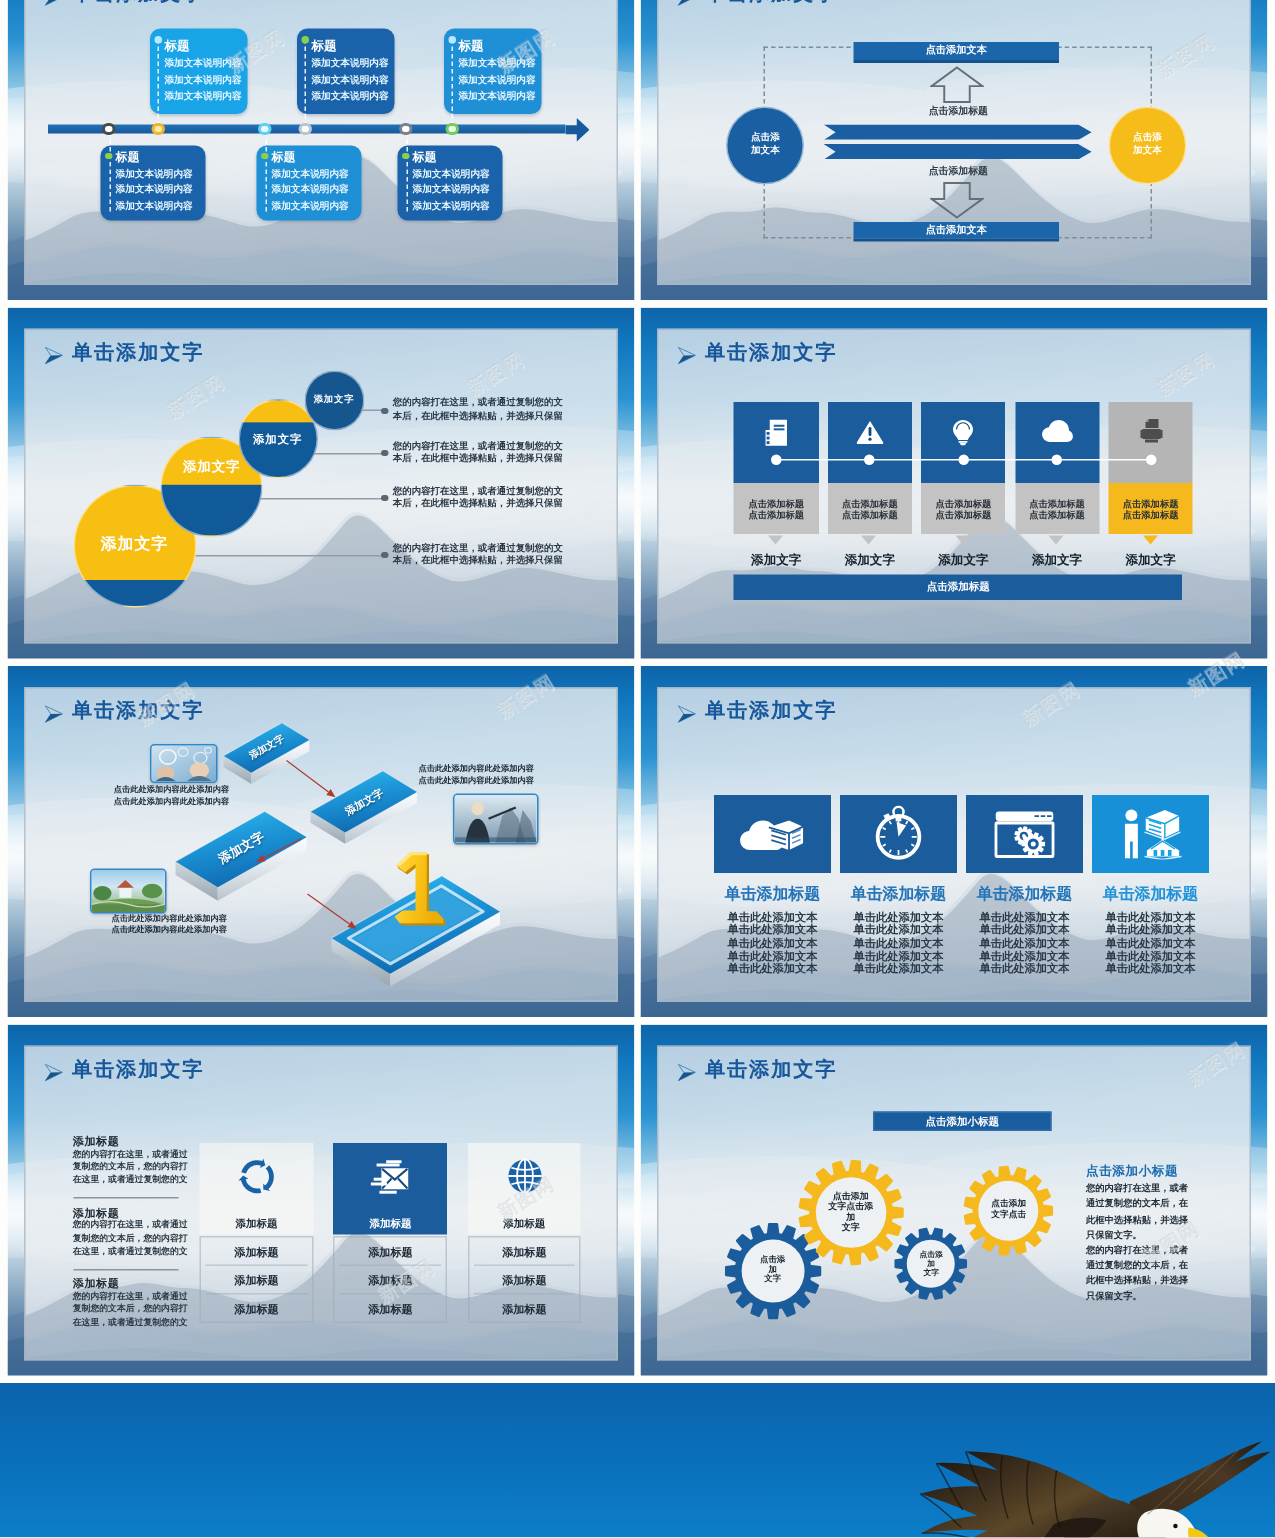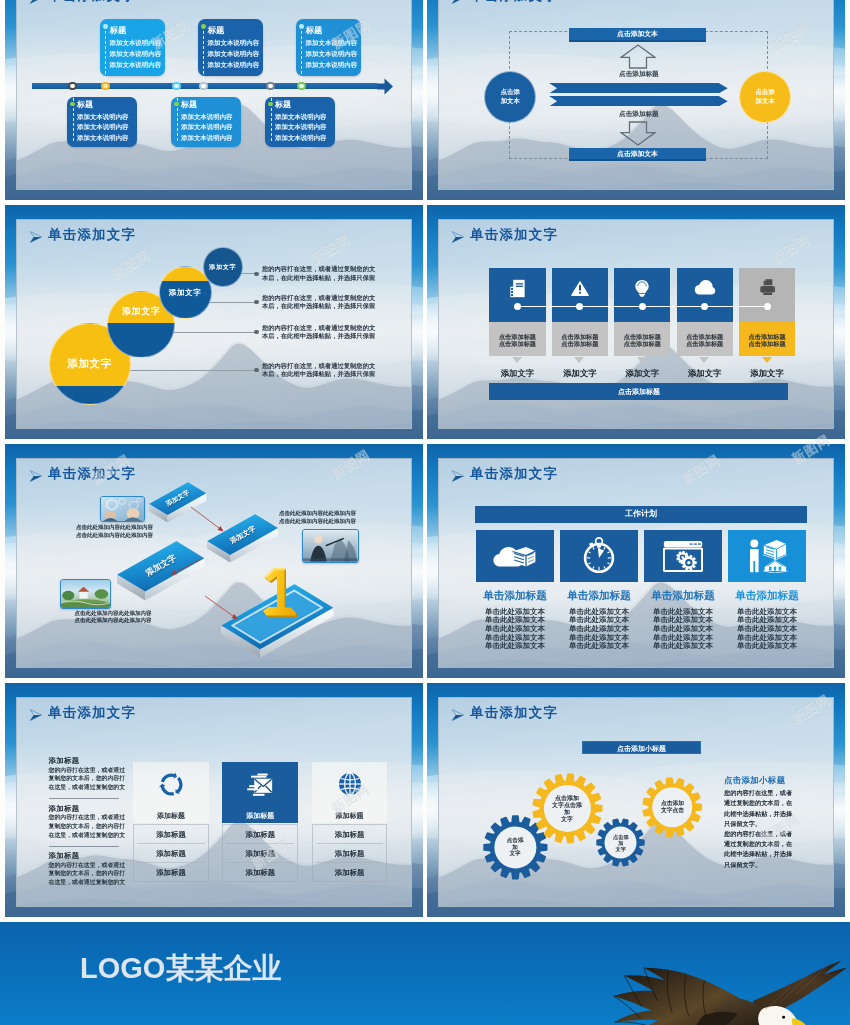--- a/index.html
+++ b/index.html
@@ -571,21 +571,20 @@
 <svg class="pbg" viewBox="0 0 418 234" preserveAspectRatio="none">
 <path d="M0 196 C14 192 26 186 40 178 C54 170 66 176 80 172 C94 168 104 174 116 174 C130 174 140 178 154 182 C166 185 176 182 188 176 C200 170 212 156 224 142 C234 130 244 142 256 154 C268 166 280 176 294 180 C308 184 322 174 338 172 C356 170 376 180 398 180 C408 180 414 182 418 182 L418 235 L0 235 Z" fill="#7b8fa3"></path>
           <path d="M0 212 C24 206 44 198 68 196 C94 194 112 204 140 204 C166 204 184 196 210 198 C238 200 256 210 284 210 C312 210 332 200 360 200 C386 200 402 208 418 206 L418 235 L0 235 Z" fill="#5b7fa3" opacity="0.50"></path>
           <path d="M0 222 C30 218 56 214 86 214 C118 214 142 220 174 220 C206 220 230 214 262 214 C294 214 318 220 350 220 C380 220 400 216 418 216 L418 235 L0 235 Z" fill="#4b7096" opacity="0.45"></path>
         </svg>
 <svg class="tarrow" viewBox="0 0 13 12">
           <path d="M1.2 0.6 L12.6 5.9 L1.2 11.5 L4.9 6.0 Z" fill="none" stroke="#4789bd" stroke-width="0.65"></path>
           <path d="M4.9 6.0 L12.6 5.9 L1.2 11.5 Z" fill="#17568c"></path>
         </svg>
 <div class="stitle">单击添加文字</div>
-<div style="position:absolute;left:36.0px;top:47.2px;width:332px;height:16.8px;background:#1a5c9c;color:#fff;font-size:8px;font-weight:bold;text-align:center;line-height:16.8px"><span>工作计划</span></div>
 <div style="position:absolute;left:36.8px;top:70.8px;width:78.4px;height:52.4px;background:#1a5c9c;display:flex;align-items:center;justify-content:center">
           <svg viewBox="0 0 54 34" style="width:44px;height:28px">
             <path d="M8.5 30 C4.0 30 0.5 26.6 0.5 22.3 C0.5 18.2 3.7 14.9 7.8 14.6 C9.0 9.6 13.6 5.9 19.1 5.9 C25.6 5.9 30.9 11.0 30.9 17.3 C30.9 17.8 30.8 18.3 30.8 18.8 C33.4 19.9 35.2 22.4 35.2 25.3 C35.2 28.0 32.9 30 30.1 30 Z" fill="#fff"></path>
             <path d="M24 11.5 L40.5 6 L52 11 L52 24.5 L40.5 30 L24 24.5 Z" fill="#fff"></path>
             <path d="M24 11.5 L40.5 16.5 L52 11" fill="none" stroke="#1a5c9c" stroke-width="1.5"></path>
             <path d="M40.5 16.5 L40.5 30" stroke="#1a5c9c" stroke-width="1.5"></path>
             <path d="M26 14 L38 17.6 M26 18 L38 21.6 M26 22 L38 25.6" stroke="#1a5c9c" stroke-width="1.4"></path>
             <path d="M43 16.5 L50 13.5 M43 20.5 L50 17.5 M43 24.5 L50 21.5" stroke="#1a5c9c" stroke-width="1.2" opacity="0.7"></path>
           </svg>
         </div>
@@ -879,21 +878,20 @@
 <path d="M122 27 C120 38 120 52 124 66"></path>
           <path d="M103 21 C101 34 101 49 106 64"></path>
 <path d="M85 17 C83 30 84 45 89 60"></path>
 </g>
 <g stroke="#7a6340" stroke-width="0.8" opacity="0.48" fill="none">
 <path d="M228 22 C219 31 209 41 199 50"></path>
           <path d="M246 13 C236 23 226 33 215 42"></path>
 <path d="M210 33 C202 42 193 50 184 57"></path>
 </g>
 </svg>
- <div class="blogo">LOGO某某企业</div>
 </div>
 <div class="wmk" style="left:150px;top:25px">新图网</div>
 <div class="wmk" style="left:330px;top:25px">新图网</div>
 <div class="wmk" style="left:770px;top:28px">新图网</div>
 <div class="wmk" style="left:310px;top:240px">新图网</div>
 <div class="wmk" style="left:770px;top:240px">新图网</div>
 <div class="wmk" style="left:110px;top:255px">新图网</div>
 <div class="wmk" style="left:90px;top:460px">新图网</div>
 <div class="wmk" style="left:680px;top:460px">新图网</div>
 <div class="wmk" style="left:790px;top:700px">新图网</div>

